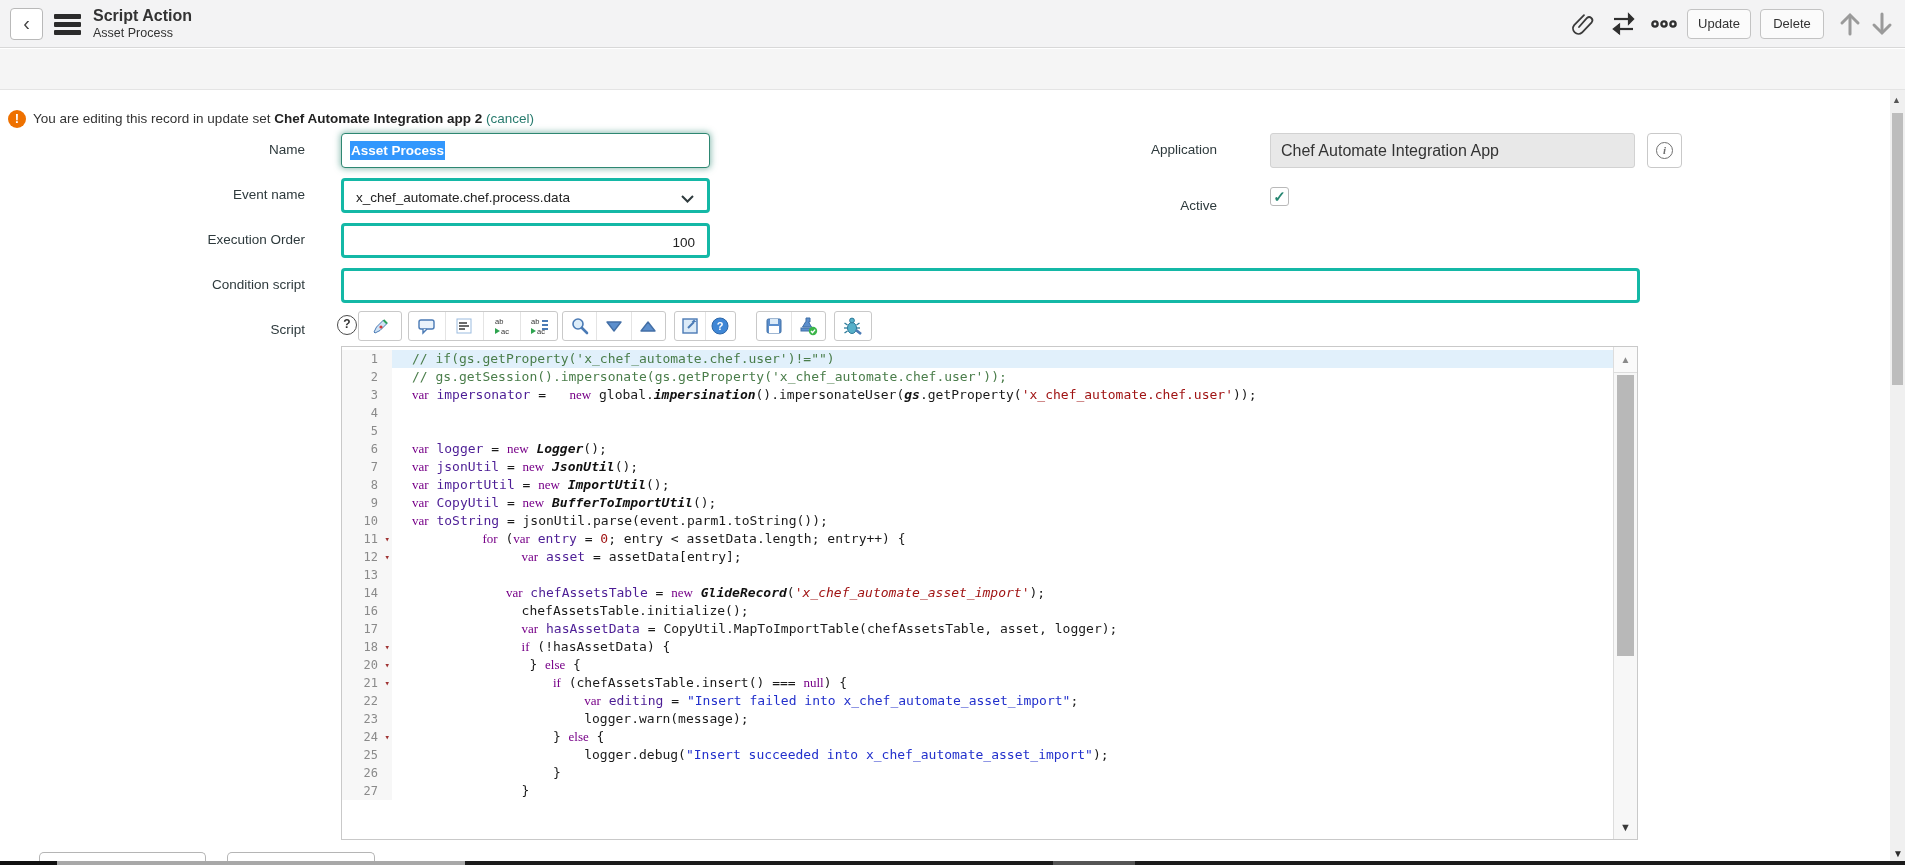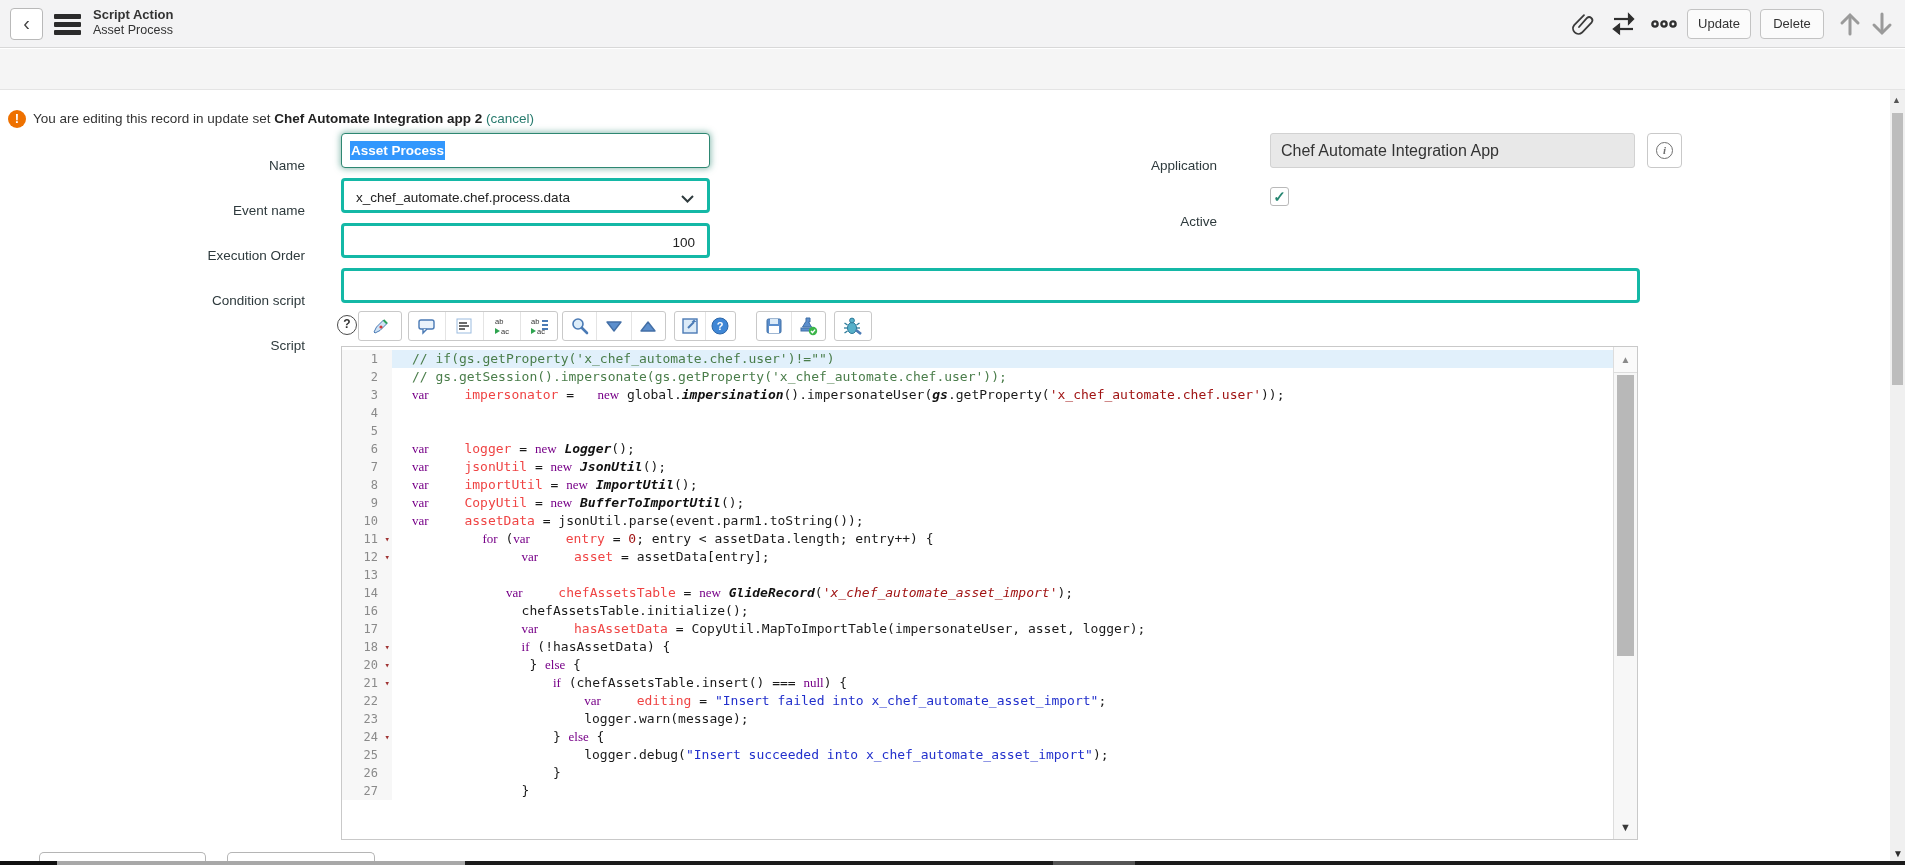--- a/index.html
+++ b/index.html
@@ -8,38 +8,38 @@
   .abs { position:absolute; }
   #page { position:relative; width:1905px; height:865px; }
 
   
   #header { left:0; top:0; width:1905px; height:48px; background:#f3f3f4; border-bottom:1px solid #d8d8d8; }
   #back-btn { left:10px; top:8px; width:33px; height:32px; background:#fff; border:1px solid #b9b9b9;
               border-radius:4px; text-align:center; line-height:29px; font-size:20px; color:#444; cursor:pointer; }
   #burger { left:54px; top:14px; width:27px; height:21px; cursor:pointer; }
   #burger span { display:block; height:5px; background:#2b2b2b; border-radius:1px; margin-bottom:3px; }
   #titleblock { left:93px; top:7px; }
-  #titleblock .t1 { font-size:13px; font-weight:bold; color:#333; }
+  #titleblock .t1 { font-size:16px; font-weight:bold; color:#333; }
   #titleblock .t2 { font-size:12.5px; color:#333; margin-top:1px; }
   .hdr-icon { top:10px; width:28px; height:28px; cursor:pointer; }
   #update-btn, #delete-btn { top:9px; height:30px; background:#fbfbfb; border:1px solid #c3c3c3;
        border-radius:4px; font-size:13px; color:#333; text-align:center; line-height:28px; cursor:pointer; }
   #update-btn { left:1687px; width:64px; }
   #delete-btn { left:1760px; width:64px; }
 
   
   #warnbar { left:0; top:49px; width:1905px; height:41px; background:#f5f5f5; border-bottom:1px solid #e4e4e4; }
   #warn-icon { left:8px; top:61px; width:18px; height:18px; border-radius:50%; background:#ee7100;
                color:#fff; font-weight:bold; font-size:13px; text-align:center; line-height:18px; }
   #warn-text { left:33px; top:62px; font-size:13.5px; color:#333; }
   #warn-text b { color:#222; }
   #warn-text .cancel { color:#287b6e; cursor:pointer; }
 
   
-  .flabel { font-size:13.5px; color:#2e3a3d; text-align:right;margin-top:16px; }
+  .flabel { font-size:13.5px; color:#2e3a3d; text-align:right; }
   .input { background:#fff; border:3px solid #14b8a6; border-radius:4px; font-size:13.5px; color:#222; }
   #name-input { left:341px; top:133px; width:369px; height:35px; border:1px solid #2e8772;
                 box-shadow:0 0 6px 1px rgba(46,135,114,.55); line-height:33px; padding-left:8px; }
   #name-input .sel { background:#3297fd; color:#fff; font-weight:bold; padding:2px 1px; }
   #event-select { left:341px; top:178px; width:369px; height:35px; line-height:33px; padding-left:12px; cursor:pointer; }
   #event-select svg { position:absolute; right:13px; top:14px; }
   #exec-input { left:341px; top:223px; width:369px; height:35px; line-height:33px; text-align:right; padding-right:12px; }
   #cond-input { left:341px; top:268px; width:1299px; height:35px; }
   #app-field { left:1270px; top:133px; width:365px; height:35px; background:#e8e8e8; border:1px solid #d2d2d2;
                border-radius:3px; line-height:33px; padding-left:10px; color:#333; }
@@ -65,21 +65,21 @@
   #code-lines { position:absolute; left:0; top:3px; width:1272px;
                 font-family:"DejaVu Sans Mono","Liberation Mono", monospace; font-size:13px; }
   .code-row { position:relative; height:18px; white-space:pre; }
   .gut { position:absolute; left:0; top:0; width:50px; height:18px; background:#f7f7f7; color:#8a8a8a;
          font-size:12px; text-align:right; padding-right:14px; line-height:18px; }
   .fold { position:absolute; right:2px; top:0; font-size:9px; color:#a03333; line-height:18px; }
   .code { position:absolute; left:50px; top:0; right:0; height:18px; line-height:18px; padding-left:20px; color:#1a1a1a; }
   .code-row.hl .code { background:#e1f0fb; }
   .tk-c { color:#4a7d4a; }
   .tk-k { color:#770088;font-family:Liberation Serif, serif; }
-  .tk-d { color:#ef4444;margin-left:28px; }
+  .tk-d { color:#4c1d95; }
   .tk-t { color:#111; font-weight:bold; font-style:italic; }
   .tk-s { color:#a01414;text-align:right; }
   .tk-si { color:#a01414; font-style:italic; }
   .tk-s2 { color:#2230cc; }
   .tk-n { color:#a01414; }
 
   #ed-scroll { position:absolute; right:0; top:0; width:24px; height:100%; background:#f7f7f7; border-left:1px solid #ddd; }
   #ed-scroll-up { position:absolute; left:0; top:0; width:23px; height:26px; background:#fafafa; border-bottom:1px solid #ddd;
                   text-align:center; line-height:26px; color:#8a8a8a; font-size:10px; cursor:pointer; }
   #ed-thumb { position:absolute; left:3px; top:28px; width:17px; height:281px; background:#b8b8b8; cursor:pointer; }
@@ -306,27 +306,27 @@
     <div id="code-lines">
         <div class="code-row hl"><div class="gut">1</div><div class="code"><span class="tk-c">// if(gs.getProperty('x_chef_automate.chef.user')!="")</span></div></div>
         <div class="code-row"><div class="gut">2</div><div class="code"><span class="tk-c">// gs.getSession().impersonate(gs.getProperty('x_chef_automate.chef.user'));</span></div></div>
         <div class="code-row"><div class="gut">3</div><div class="code"><span class="tk-k">var</span><span class="tk-p"> </span><span class="tk-d">impersonator</span><span class="tk-p"> =   </span><span class="tk-k">new</span><span class="tk-p"> global.</span><span class="tk-t">impersination</span><span class="tk-p">().impersonateUser(</span><span class="tk-t">gs</span><span class="tk-p">.getProperty(</span><span class="tk-s">'x_chef_automate.chef.user'</span><span class="tk-p">));</span></div></div>
         <div class="code-row"><div class="gut">4</div><div class="code"></div></div>
         <div class="code-row"><div class="gut">5</div><div class="code"></div></div>
         <div class="code-row"><div class="gut">6</div><div class="code"><span class="tk-k">var</span><span class="tk-p"> </span><span class="tk-d">logger</span><span class="tk-p"> = </span><span class="tk-k">new</span><span class="tk-p"> </span><span class="tk-t">Logger</span><span class="tk-p">();</span></div></div>
         <div class="code-row"><div class="gut">7</div><div class="code"><span class="tk-k">var</span><span class="tk-p"> </span><span class="tk-d">jsonUtil</span><span class="tk-p"> = </span><span class="tk-k">new</span><span class="tk-p"> </span><span class="tk-t">JsonUtil</span><span class="tk-p">();</span></div></div>
         <div class="code-row"><div class="gut">8</div><div class="code"><span class="tk-k">var</span><span class="tk-p"> </span><span class="tk-d">importUtil</span><span class="tk-p"> = </span><span class="tk-k">new</span><span class="tk-p"> </span><span class="tk-t">ImportUtil</span><span class="tk-p">();</span></div></div>
         <div class="code-row"><div class="gut">9</div><div class="code"><span class="tk-k">var</span><span class="tk-p"> </span><span class="tk-d">CopyUtil</span><span class="tk-p"> = </span><span class="tk-k">new</span><span class="tk-p"> </span><span class="tk-t">BufferToImportUtil</span><span class="tk-p">();</span></div></div>
-        <div class="code-row"><div class="gut">10</div><div class="code"><span class="tk-k">var</span><span class="tk-p"> </span><span class="tk-d">assetData</span><span class="tk-p"> = jsonUtil.parse(event.parm1.toString());</span></div></div>
+        <div class="code-row"><div class="gut">10</div><div class="code"><span class="tk-k">var</span><span class="tk-p"> </span><span class="tk-d">toString</span><span class="tk-p"> = jsonUtil.parse(event.parm1.toString());</span></div></div>
         <div class="code-row"><div class="gut">11<span class="fold">▾</span></div><div class="code"><span class="tk-p">         </span><span class="tk-k">for</span><span class="tk-p"> (</span><span class="tk-k">var</span><span class="tk-p"> </span><span class="tk-d">entry</span><span class="tk-p"> = </span><span class="tk-n">0</span><span class="tk-p">; entry &lt; assetData.length; entry++) {</span></div></div>
         <div class="code-row"><div class="gut">12<span class="fold">▾</span></div><div class="code"><span class="tk-p">              </span><span class="tk-k">var</span><span class="tk-p"> </span><span class="tk-d">asset</span><span class="tk-p"> = assetData[entry];</span></div></div>
         <div class="code-row"><div class="gut">13</div><div class="code"></div></div>
         <div class="code-row"><div class="gut">14</div><div class="code"><span class="tk-p">            </span><span class="tk-k">var</span><span class="tk-p"> </span><span class="tk-d">chefAssetsTable</span><span class="tk-p"> = </span><span class="tk-k">new</span><span class="tk-p"> </span><span class="tk-t">GlideRecord</span><span class="tk-p">(</span><span class="tk-si">'x_chef_automate_asset_import'</span><span class="tk-p">);</span></div></div>
         <div class="code-row"><div class="gut">16</div><div class="code"><span class="tk-p">              chefAssetsTable.initialize();</span></div></div>
-        <div class="code-row"><div class="gut">17</div><div class="code"><span class="tk-p">              </span><span class="tk-k">var</span><span class="tk-p"> </span><span class="tk-d">hasAssetData</span><span class="tk-p"> = CopyUtil.MapToImportTable(impersonateUser, asset, logger);</span></div></div>
+        <div class="code-row"><div class="gut">17</div><div class="code"><span class="tk-p">              </span><span class="tk-k">var</span><span class="tk-p"> </span><span class="tk-d">hasAssetData</span><span class="tk-p"> = CopyUtil.MapToImportTable(chefAssetsTable, asset, logger);</span></div></div>
         <div class="code-row"><div class="gut">18<span class="fold">▾</span></div><div class="code"><span class="tk-p">              </span><span class="tk-k">if</span><span class="tk-p"> (!hasAssetData) {</span></div></div>
         <div class="code-row"><div class="gut">20<span class="fold">▾</span></div><div class="code"><span class="tk-p">               } </span><span class="tk-k">else</span><span class="tk-p"> {</span></div></div>
         <div class="code-row"><div class="gut">21<span class="fold">▾</span></div><div class="code"><span class="tk-p">                  </span><span class="tk-k">if</span><span class="tk-p"> (chefAssetsTable.insert() === </span><span class="tk-k">null</span><span class="tk-p">) {</span></div></div>
         <div class="code-row"><div class="gut">22</div><div class="code"><span class="tk-p">                      </span><span class="tk-k">var</span><span class="tk-p"> </span><span class="tk-d">editing</span><span class="tk-p"> = </span><span class="tk-s2">"Insert failed into x_chef_automate_asset_import"</span><span class="tk-p">;</span></div></div>
         <div class="code-row"><div class="gut">23</div><div class="code"><span class="tk-p">                      logger.warn(message);</span></div></div>
         <div class="code-row"><div class="gut">24<span class="fold">▾</span></div><div class="code"><span class="tk-p">                  } </span><span class="tk-k">else</span><span class="tk-p"> {</span></div></div>
         <div class="code-row"><div class="gut">25</div><div class="code"><span class="tk-p">                      logger.debug(</span><span class="tk-s2">"Insert succeeded into x_chef_automate_asset_import"</span><span class="tk-p">);</span></div></div>
         <div class="code-row"><div class="gut">26</div><div class="code"><span class="tk-p">                  }</span></div></div>
         <div class="code-row"><div class="gut">27</div><div class="code"><span class="tk-p">              }</span></div></div>
       </div>

